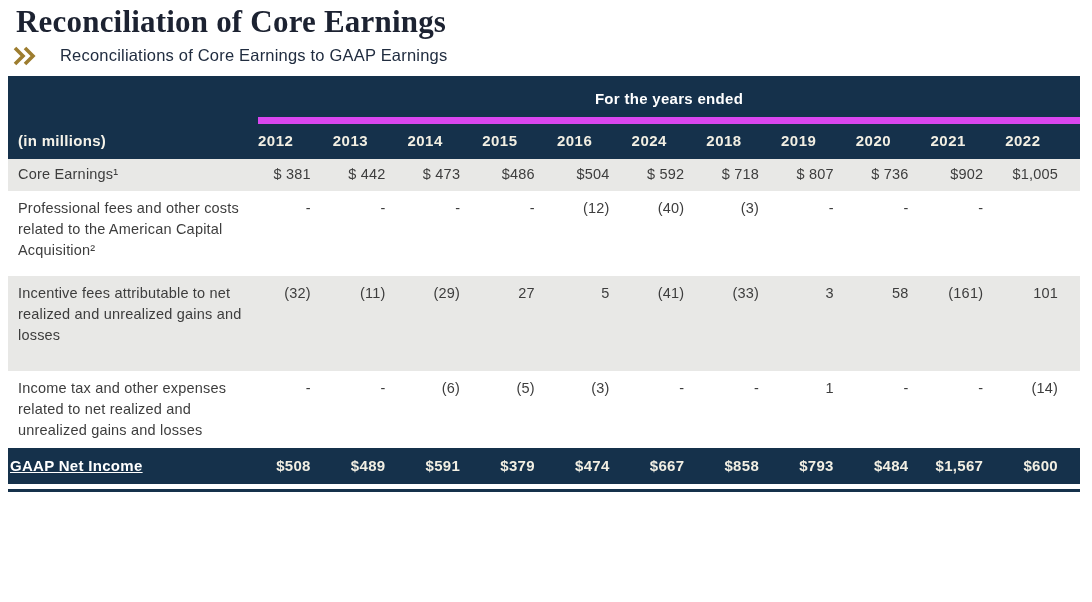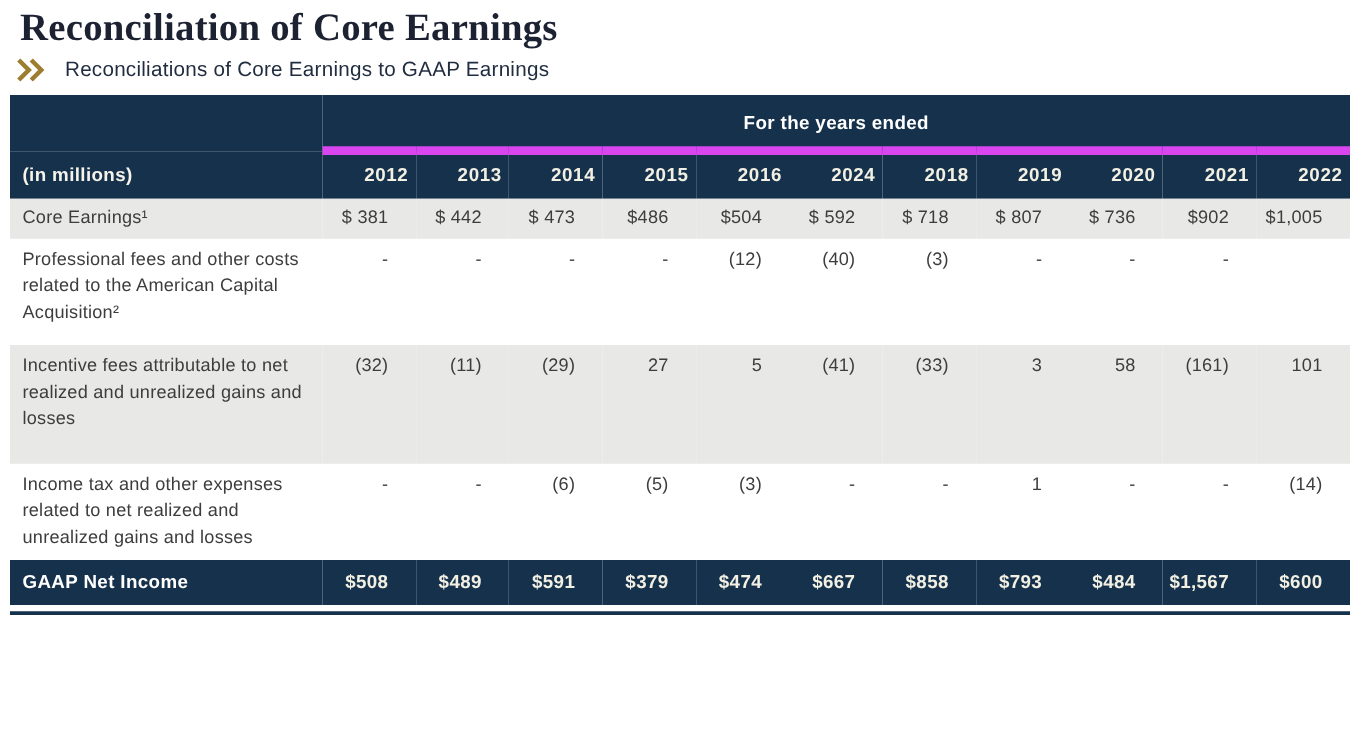--- a/index.html
+++ b/index.html
@@ -19,21 +19,21 @@
   .page{padding:4px 12px 0 8px;}
   h1.title{
     margin:0 0 6px 8px;
     font-family:"Liberation Serif","DejaVu Serif",serif;
     font-weight:600;
     font-size:31px;
     letter-spacing:0.2px;
     color:#1c2231;
   }
   .subtitle-row{
-    display:flex;align-items:center;gap:14px;
+    display:flex;gap:22px;
     margin:0 0 10px 4px;
   }
   .chevrons{display:inline-flex;align-items:center;}
   .subtitle{
     font-size:16.5px;
     color:#212d40;
     letter-spacing:0.2px;
   }
   table.recon{
     width:1072px;
@@ -59,21 +59,21 @@
   }
   th.inmill{
     font-size:15px;
     color:#f5f3ea;
     padding:8px 0 10px 10px;
     letter-spacing:0.3px;
   }
   th.year{
     font-size:15px;
     color:var(--ivory);
-    text-align:right;
+    text-align:left;
     padding:8px 6px 10px 0;
     letter-spacing:0.5px;
   }
   tbody td{
     vertical-align:top;
     font-size:14.5px;
     line-height:1.45;
     padding:7px 0 7px 0;
     letter-spacing:0.2px;
     color:var(--ink);
@@ -87,21 +87,21 @@
   tbody tr:nth-child(5) td{padding-bottom:10px;}
   tfoot td{
     background:var(--navy);
     color:#ffffff;
     font-weight:bold;
     font-size:15px;
     padding:9px 0 10px 0;
     letter-spacing:0.3px;
     vertical-align:middle;
   }
-  tfoot td.f-label{padding-left:10px;}
+  tfoot td.f-label{padding-left:2px;text-decoration:underline;}
   tfoot td.val{text-align:right;padding-right:22px;color:var(--ivory);}
   .bottom-rule{
     width:1072px;height:3px;
     background:var(--navy);
     margin-top:5px;
   }
 </style>
 </head>
 <body>
 

